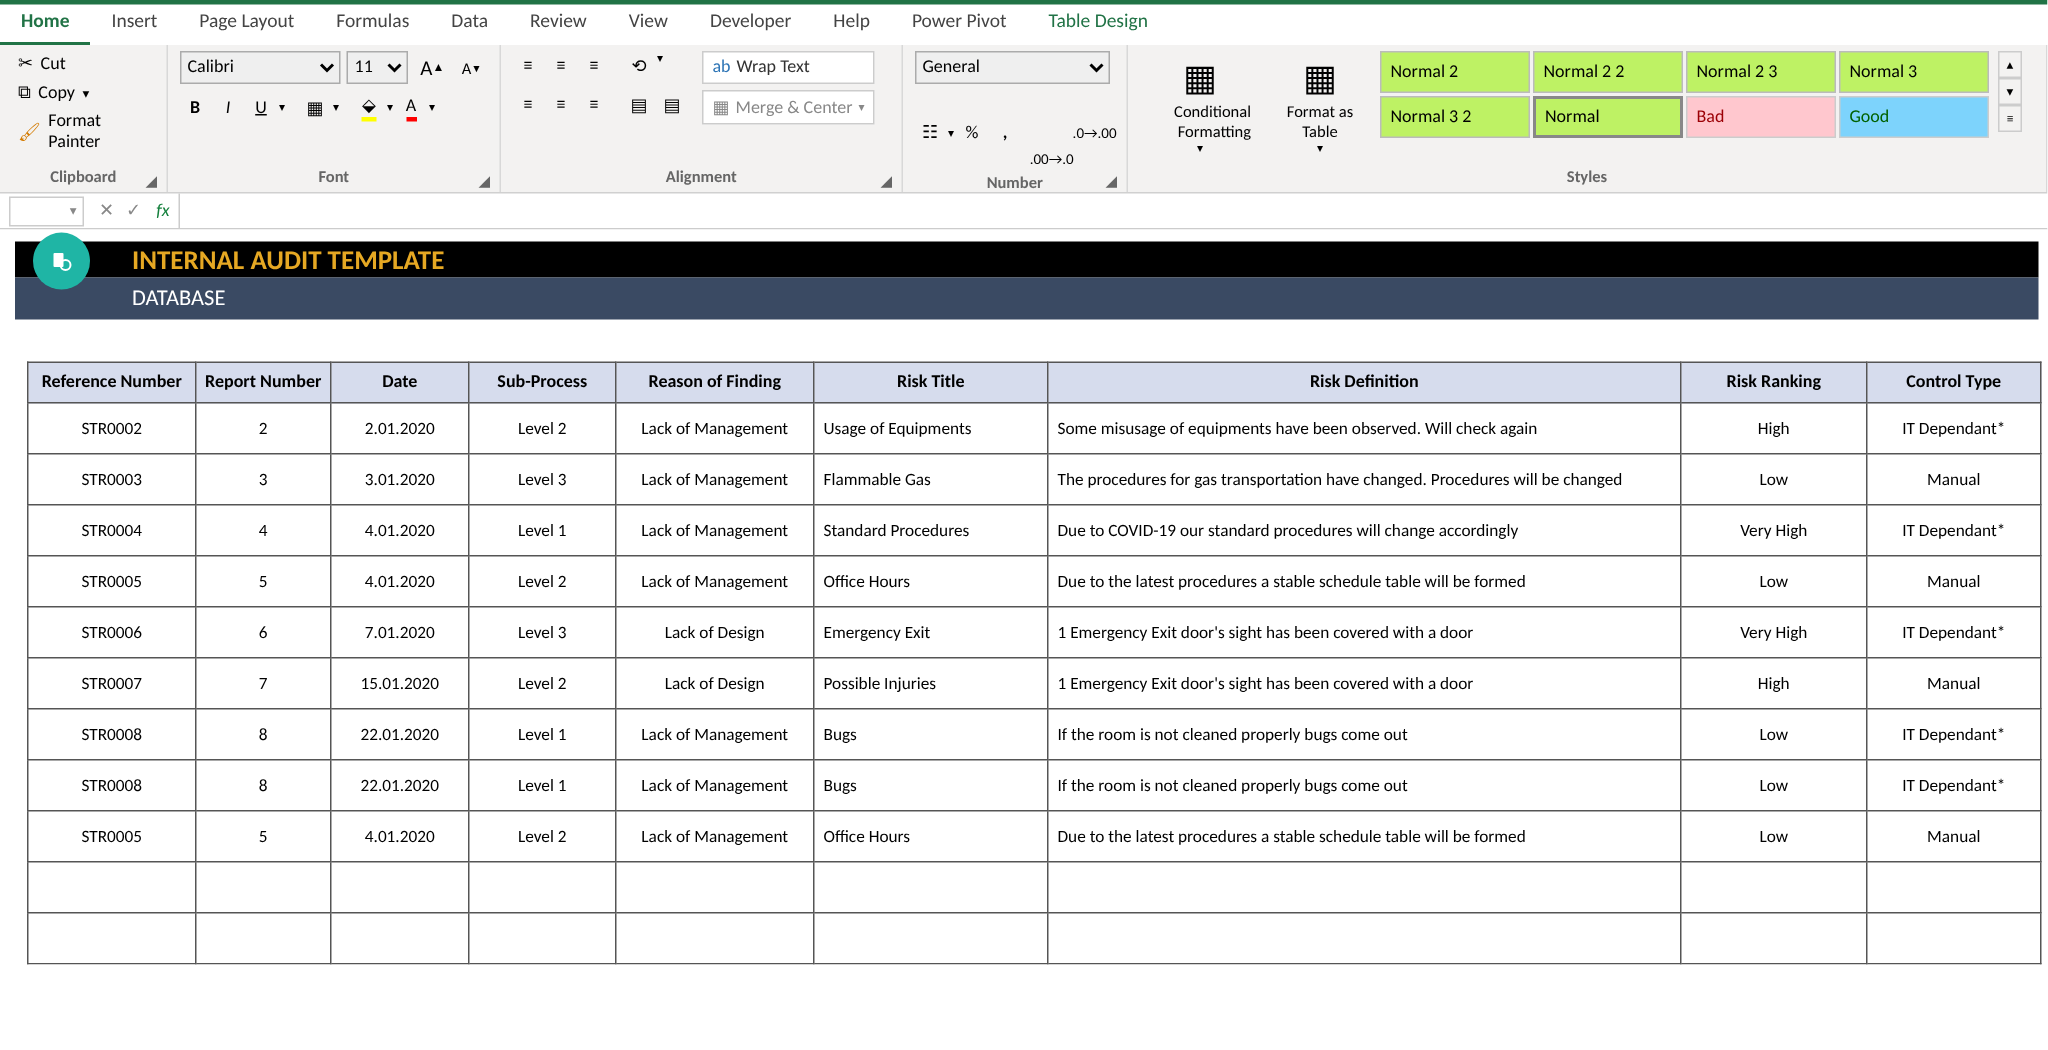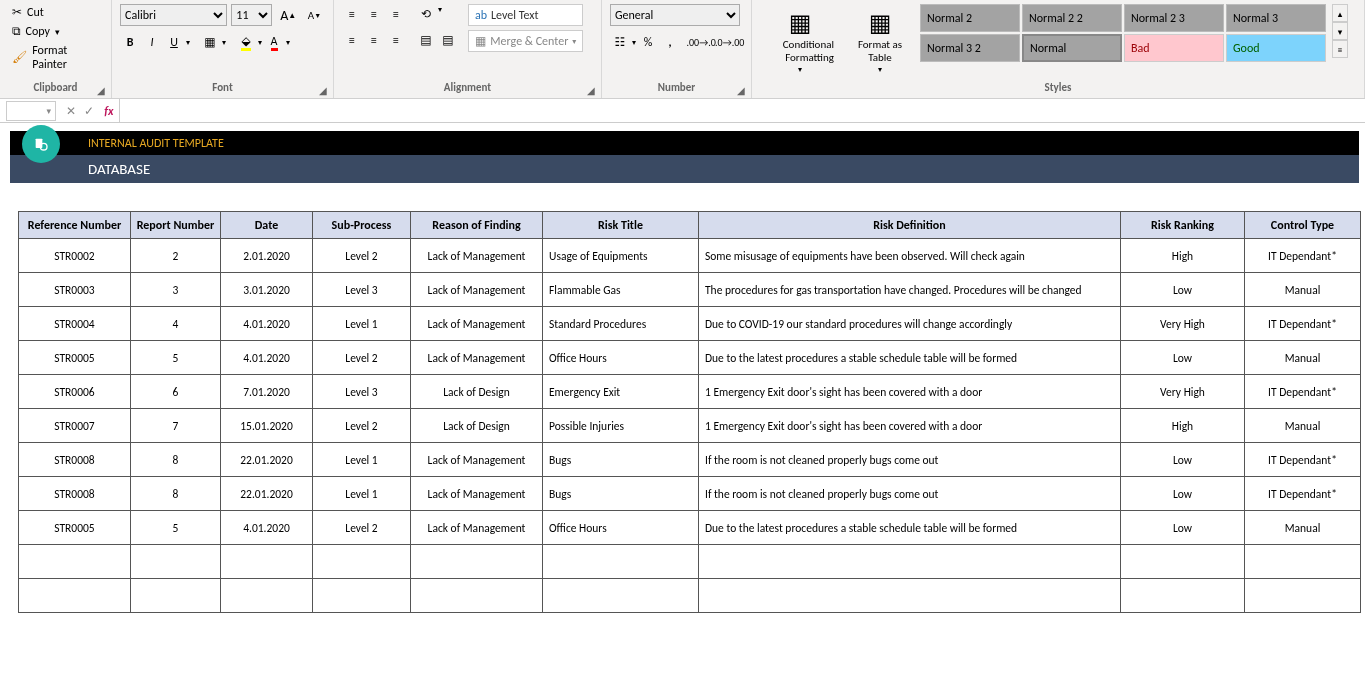--- a/index.html
+++ b/index.html
@@ -20,50 +20,63 @@
 select.fontsize { width:42px; height:22px; font-size:12px; border:1px solid #ababab; }
 .btn { padding:2px 4px; cursor:pointer; display:inline-flex; align-items:center; justify-content:center; min-width:20px; height:20px; }
 .align-grid { display:grid; grid-template-columns:repeat(3,20px); gap:2px; }
 .merge-block { display:flex; flex-direction:column; gap:4px; }
 .merge-btn { border:1px solid #ccc; padding:3px 6px; font-size:12px; background:#fff; color:#888; display:flex; align-items:center; gap:4px; }
 .num-row { display:flex; gap:2px; align-items:center; }
 select.numfmt { width:130px; height:22px; font-size:12px; border:1px solid #ababab; }
 .bigbtn { display:flex; flex-direction:column; align-items:center; font-size:11px; padding:2px 6px; cursor:pointer; }
 .bigbtn .ico { width:32px; height:32px; display:flex; align-items:center; justify-content:center; font-size:24px; }
 .styles-box { display:grid; grid-template-columns:repeat(4,100px); grid-template-rows:28px 28px; gap:2px; }
-.style-cell { border:1px solid #ccc; font-size:12px; display:flex; align-items:center; padding:0 6px; background:#a3a3a3; }
+.style-cell { border:1px solid #ccc; font-size:12px; display:flex; align-items:center; padding:0 6px; background:#bef264; }
 .style-cell.b2 { border:1px solid #bbb; }
 .style-cell.normal { border:2px solid #888; }
 .style-cell.bad { background:#ffc7ce; color:#9c0006; }
 .style-cell.good { background:#7dd3fc; color:#006100; }
 .sb-arrows { display:flex; flex-direction:column; justify-content:space-between; width:16px; }
 .sb-arrows div { border:1px solid #ccc; height:18px; font-size:9px; display:flex; align-items:center; justify-content:center; }
 .dialog-launcher { position:absolute; right:2px; bottom:2px; width:12px; height:12px; font-size:10px; color:#666; cursor:pointer; }
 .formula-bar { display:flex; height:24px; border-bottom:1px solid #ccc; align-items:center; }
 .name-box { width:50px; height:20px; border:1px solid #ccc; margin-left:6px; display:flex; align-items:center; justify-content:flex-end; padding-right:4px; }
 .fx-btns { display:flex; gap:8px; padding:0 10px; color:#888; }
-.fx-label { font-style:italic; color:#be185d; padding-right:6px;font-weight:bold; }
+.fx-label { font-style:italic; color:#15803d; padding-right:6px; }
 .fx-input { flex:1; border-left:1px solid #ccc; height:100%; }
 .sheet { background:#fff; padding:0; }
 .title-band { background:#000; height:24px; display:flex; align-items:center; }
 .sub-band { background:#3a4a63; height:28px; display:flex; align-items:center; }
 .logo-circle { width:38px; height:38px; border-radius:50%; background:#1fb5a5; position:absolute; left:20px; top:193px; display:flex; align-items:center; justify-content:center; color:#fff; font-size:18px; z-index:5; }
-.title-text { color:#e6a823; font-weight:400; font-size:12px; margin-left:78px; }
+.title-text { color:#e6a823; font-weight:700; font-size:18px; margin-left:78px; }
 .sub-text { color:#fff; font-weight:400; font-size:15px; margin-left:78px; }
 .gap-row { height:28px; background:#fff; }
 .data-table { border-collapse:collapse; margin-left:18px; table-layout:fixed; }
 .data-table th { background:#d6dced; border:1px solid #555; font-size:12px; font-weight:700; padding:6px 4px; text-align:center; }
 .data-table td { border:1px solid #555; font-size:11.5px; padding:6px 4px; text-align:center; height:34px; }
 .data-table td.l { text-align:left; padding-left:6px; }
 svg.ico-s { width:16px; height:16px; }
 </style>
 </head>
 <body>
 
 <div class="ribbon-wrap">
+  <div class="tabs">
+    <div class="tab active">Home</div>
+    <div class="tab">Insert</div>
+    <div class="tab">Page Layout</div>
+    <div class="tab">Formulas</div>
+    <div class="tab">Data</div>
+    <div class="tab">Review</div>
+    <div class="tab">View</div>
+    <div class="tab">Developer</div>
+    <div class="tab">Help</div>
+    <div class="tab">Power Pivot</div>
+    <div class="tab design">Table Design</div>
+  </div>
 
   <div class="ribbon">
 
     <div class="group" style="width:112px;">
       <div class="clip-items">
         <div>
             <span>✂</span>
             <span>Cut</span>
           </div>
         <div>
@@ -131,21 +144,21 @@
               <span style="font-size:8px;">▾</span>
           </div>
           <div style="display:flex;gap:2px;">
             <span class="btn">▤</span>
             <span class="btn">▤</span>
           </div>
         </div>
         <div class="merge-block">
           <div class="merge-btn" style="color:#333;">
               <span style="color:#2e75b6;">ab</span>
-              <span>Level Text</span>
+              <span>Wrap Text</span>
             </div>
           <div class="merge-btn">
               <span>▦</span>
               <span>Merge &amp; Center</span>
               <span style="font-size:8px;">▾</span>
             </div>
         </div>
       </div>
       <div class="group-label">Alignment</div>
       <div class="dialog-launcher">◢</div>
@@ -153,21 +166,21 @@
 
     <div class="group" style="width:150px;">
       <div>
         <select class="numfmt"><option>General</option></select>
         <div class="num-row" style="margin-top:6px;">
           <span class="btn">☷</span>
             <span style="font-size:8px;">▾</span>
           <span class="btn">%</span>
           <span class="btn" style="font-weight:700;">,</span>
           <span style="width:6px;"></span>
-          <span class="btn" style="font-size:10px;">.00→.0</span>
+          <span class="btn" style="font-size:10px;margin-top:33px;">.00→.0</span>
           <span class="btn" style="font-size:10px;">.0→.00</span>
         </div>
       </div>
       <div class="group-label">Number</div>
       <div class="dialog-launcher">◢</div>
     </div>
 
     <div class="group" style="flex:1;">
       <div style="display:flex;gap:6px;align-items:flex-start;">
         <div class="bigbtn">

